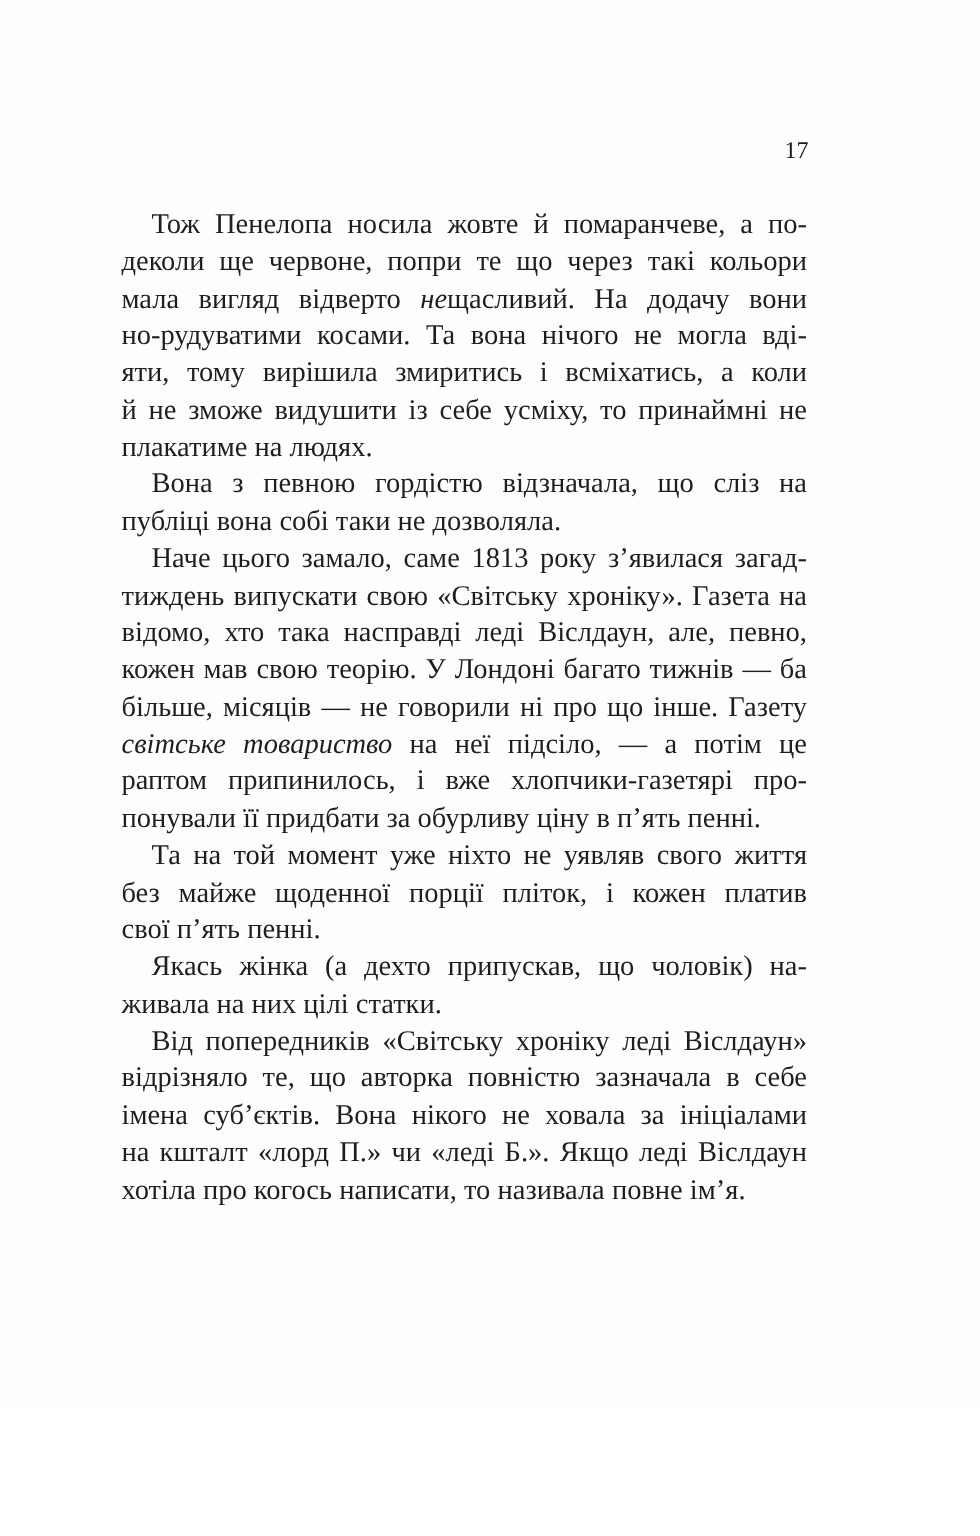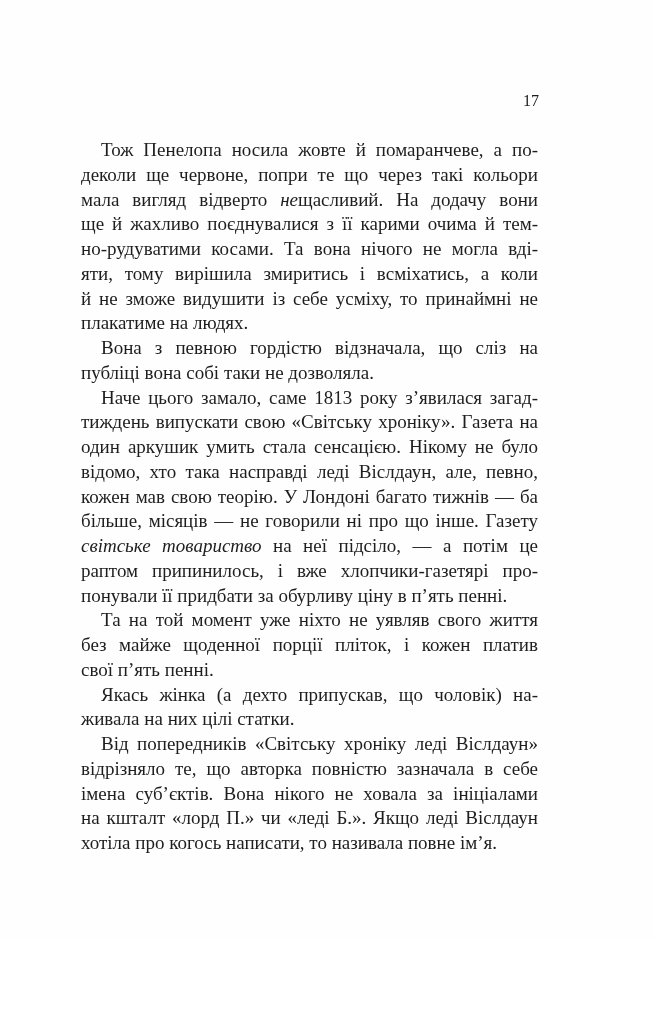--- a/index.html
+++ b/index.html
@@ -15,34 +15,32 @@
 </head>
 <body>
 
 <div class="page">
   <div class="page-number">17</div>
   <div class="body-text" id="body-text">
       <div>
         <span class="line indent">Тож Пенелопа носила жовте й помаранчеве, а по-</span>
         <span class="line">деколи ще червоне, попри те що через такі кольори</span>
         <span class="line">мала вигляд відверто <em>не</em>щасливий. На додачу вони</span>
-        <span class="line">ще й жахливо поєднувалися з її карими очима й тем-</span>
         <span class="line">но-рудуватими косами. Та вона нічого не могла вді-</span>
         <span class="line">яти, тому вирішила змиритись і всміхатись, а коли</span>
         <span class="line">й не зможе видушити із себе усміху, то принаймні не</span>
         <span class="line last">плакатиме на людях.</span>
       </div>
       <div>
         <span class="line indent">Вона з певною гордістю відзначала, що сліз на</span>
         <span class="line last">публіці вона собі таки не дозволяла.</span>
       </div>
       <div>
         <span class="line indent">Наче цього замало, саме 1813 року з’явилася загад-</span>
         <span class="line">тиждень випускати свою «Світську хроніку». Газета на</span>
-        <span class="line">один аркушик умить стала сенсацією. Нікому не було</span>
         <span class="line">відомо, хто така насправді леді Віслдаун, але, певно,</span>
         <span class="line">кожен мав свою теорію. У Лондоні багато тижнів — ба</span>
         <span class="line">більше, місяців — не говорили ні про що інше. Газету</span>
         <span class="line"><em>світське товариство</em> на неї підсіло, — а потім це</span>
         <span class="line">раптом припинилось, і вже хлопчики-газетярі про-</span>
         <span class="line last">понували її придбати за обурливу ціну в п’ять пенні.</span>
       </div>
       <div>
         <span class="line indent">Та на той момент уже ніхто не уявляв свого життя</span>
         <span class="line">без майже щоденної порції пліток, і кожен платив</span>

